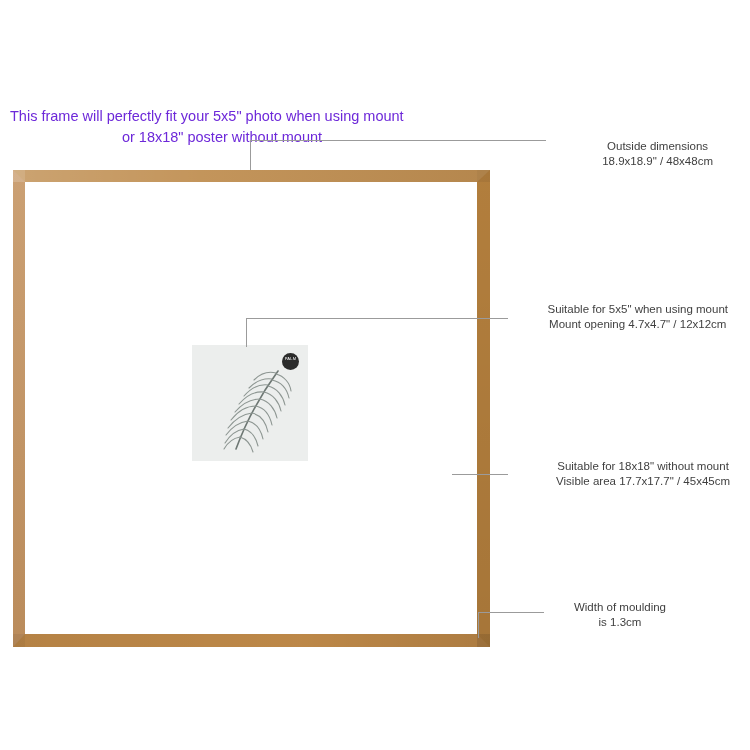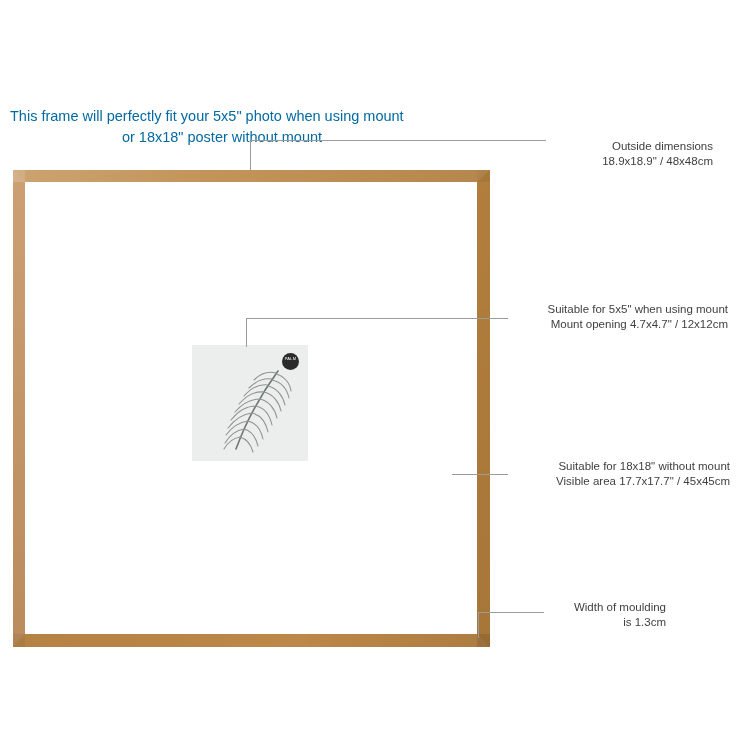--- a/index.html
+++ b/index.html
@@ -17,21 +17,21 @@
   }
 
   
   #headline {
     position: absolute;
     left: 10px;
     top: 106px;
     width: 520px;
     font-size: 14.5px;
     line-height: 21px;
-    color: #0369a1;
+    color: #6d28d9;
   }
   #headline .l1 { display: block; text-align: left; }
   #headline .l2 { display: block; text-align: center; padding-right: 96px; }
 
   
   #frame-outer {
     position: absolute;
     left: 13px;
     top: 170px;
     width: 477px;
@@ -111,21 +111,21 @@
 
   
   .annot {
     position: absolute;
     font-size: 11.5px;
     line-height: 15px;
     color: #3f3f3f;
     text-align: right;
     white-space: nowrap;
   }
-  .annot .line { display: block; }
+  .annot .line { display: block; text-align: center; }
 
   #annot-outside { right: 37px; top: 139px; }
   #annot-mount   { right: 22px; top: 302px; }
   #annot-visible { right: 20px; top: 459px; }
   #annot-moulding{ right: 84px; top: 600px; }
 </style>
 </head>
 <body>
 
 <div id="headline">

